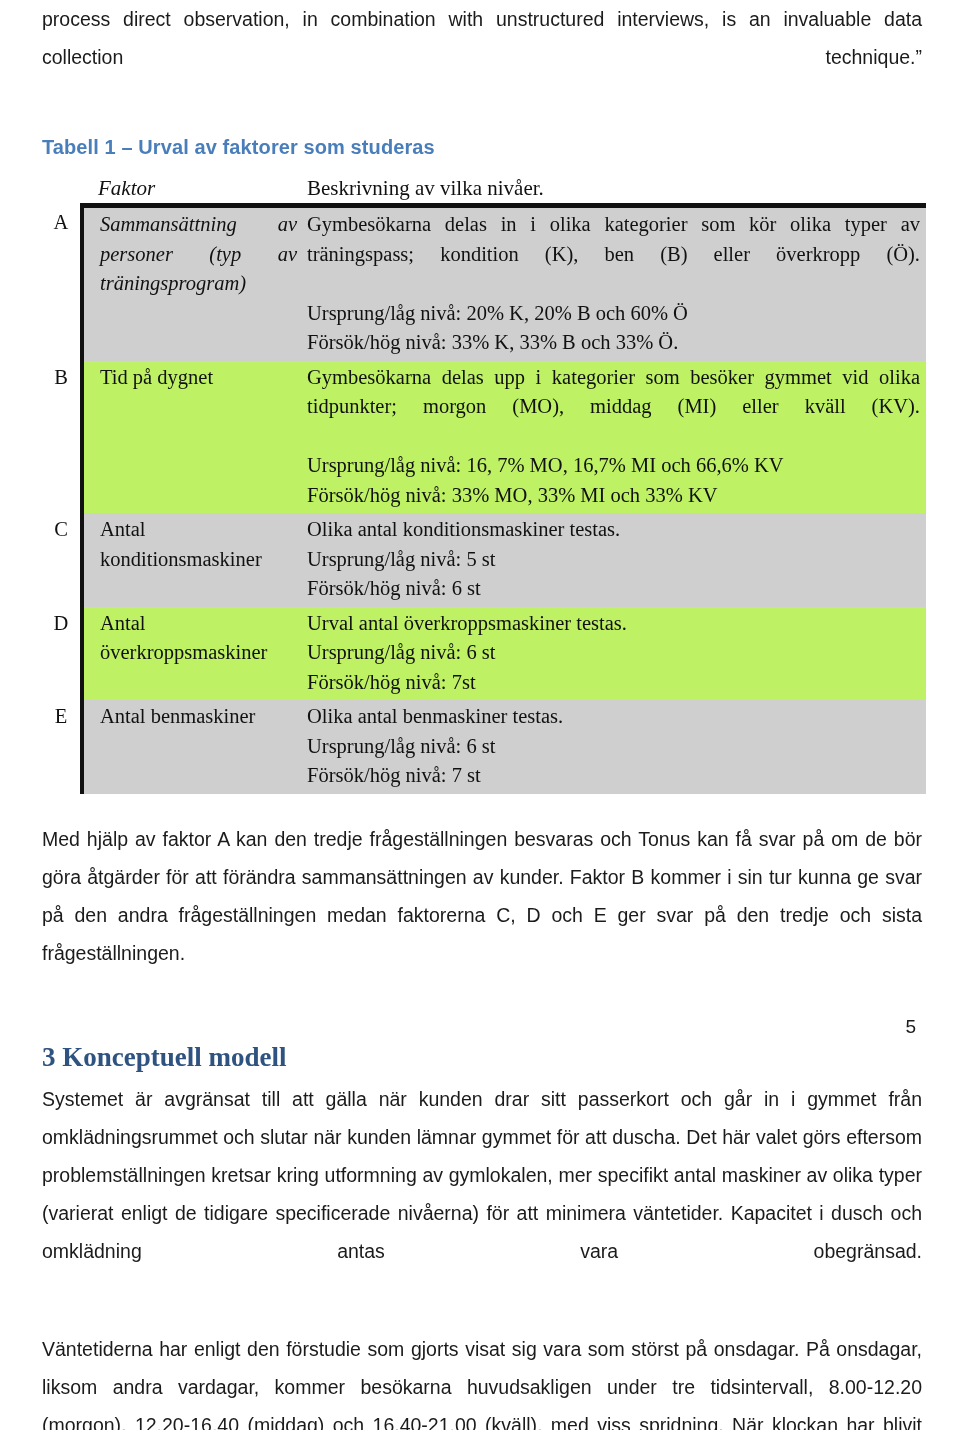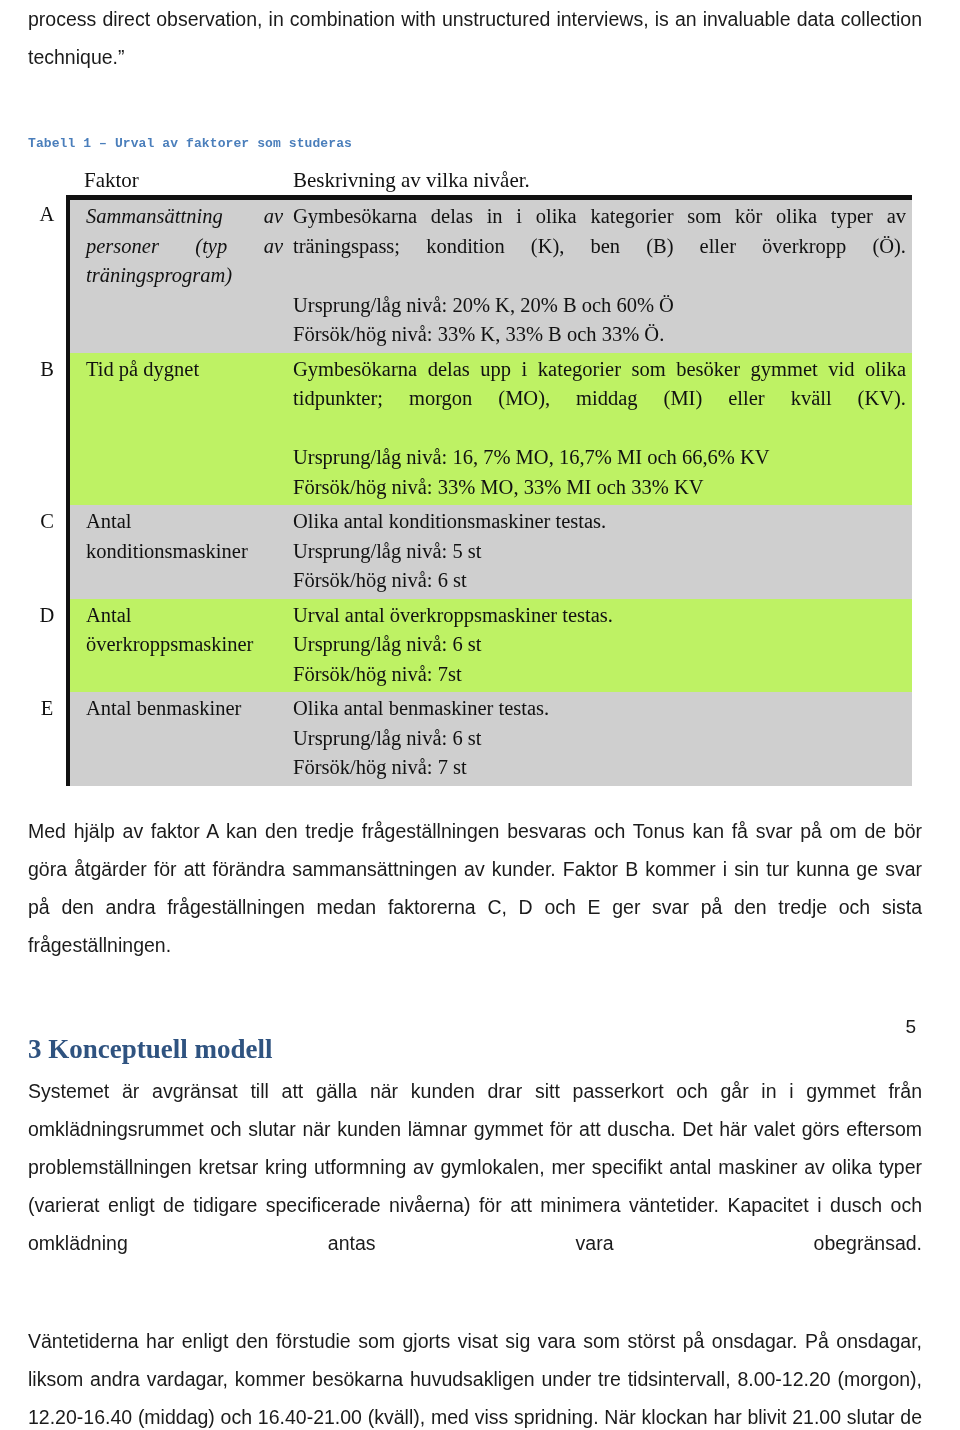--- a/index.html
+++ b/index.html
@@ -13,40 +13,40 @@
     font-family: "Liberation Sans", sans-serif;
     color: #1a1a1a;
     position: relative;
     overflow: hidden;
   }
   .page {
     position: relative;
     width: 960px;
     height: 1050px;
     box-sizing: border-box;
-    padding: 0 38px 0 28px;
+    padding: 0 38px 0 42px;
   }
 
   
   .bodytext {
     font-family: "Liberation Sans", sans-serif;
     font-size: 19.5px;
     line-height: 38px;
     text-align: justify;
     color: #1b1b1b;
     margin: 0;
   }
   .bodytext::after { content: ""; display: inline-block; width: 100%; }
 
   .para-gap { height: 22px; }
 
   
   .table-caption {
-    font-family: Liberation Mono, monospace;
-    font-size: 13px;
+    font-family: Liberation Sans, sans-serif;
+    font-size: 20px;
     font-weight: bold;
     color: #4a7ebb;
     margin: 22px 0 14px 0;
     letter-spacing: 0.1px;
   }
 
   
   .tablewrap {
     position: relative;
     margin-top: 2px;
@@ -68,21 +68,21 @@
   col.c-faktor { width: 225px; }
   col.c-besk   { width: 619px; }
 
   .hdr td {
     font-family: "Liberation Serif", serif;
     font-size: 21px;
     line-height: 30px;
     padding-bottom: 5px;
     color: #111;
   }
-  .hdr .cell-pad { padding-left: 16px; }
+  .hdr .cell-pad { padding-left: 16px; font-style: italic; }
 
   tr.datarow td {
     font-family: "Liberation Serif", serif;
     font-size: 20.5px;
     line-height: 29.5px;
     color: #111;
   }
   tr.datarow td.letter {
     background: #ffffff;
     text-align: center;

